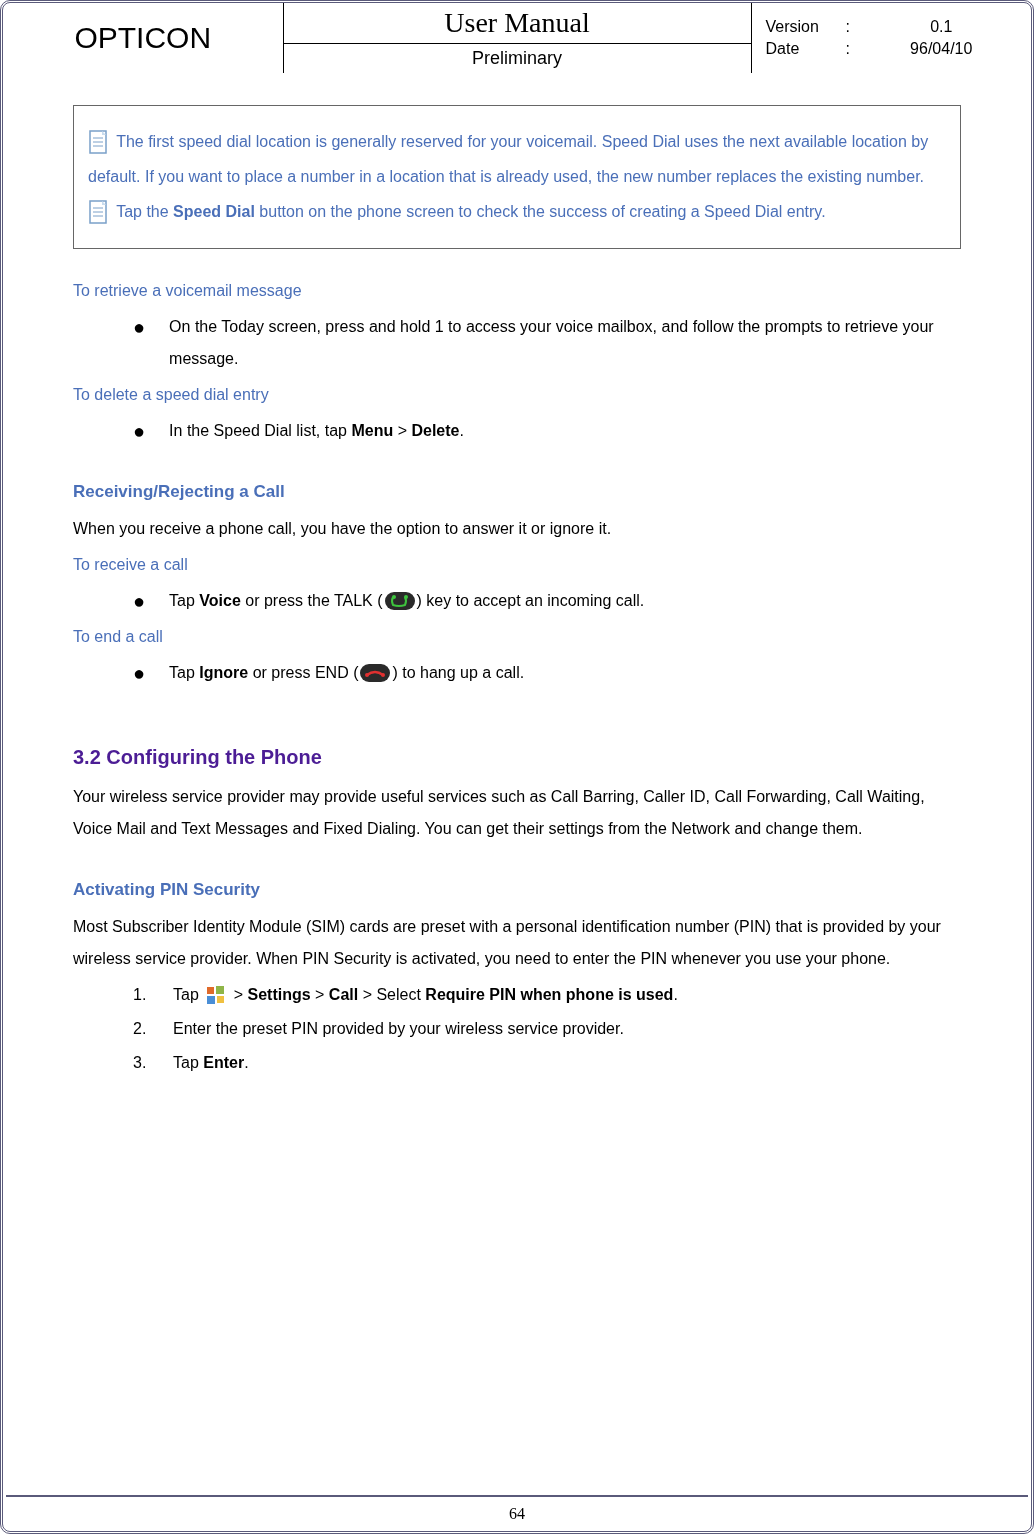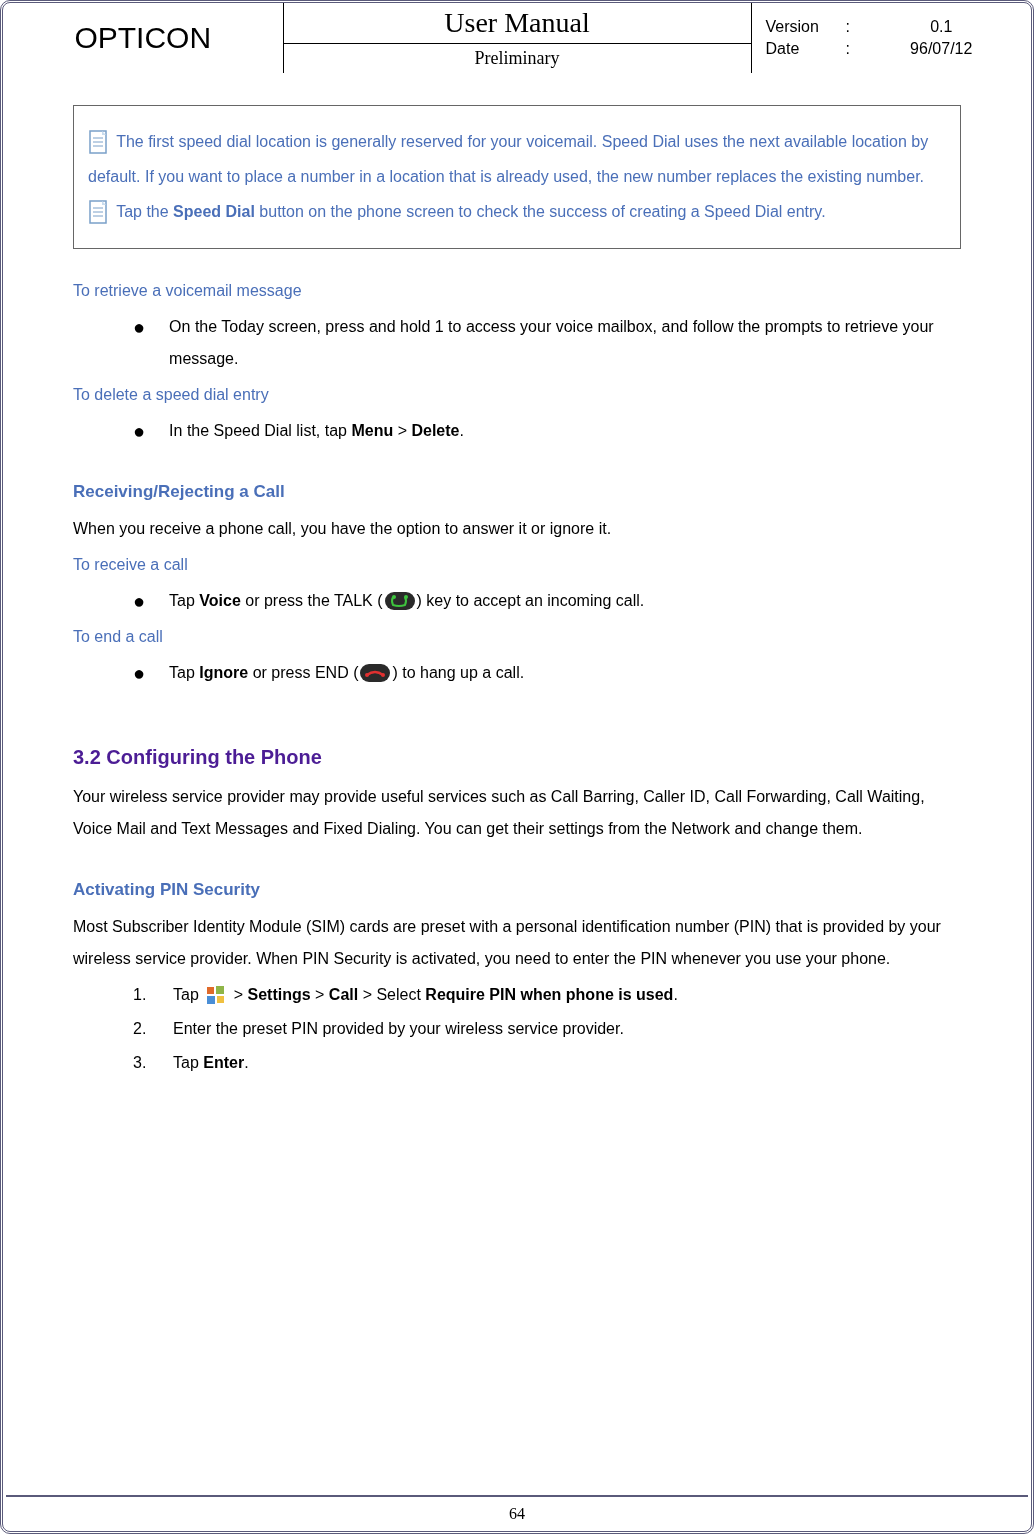--- a/index.html
+++ b/index.html
@@ -38,21 +38,21 @@
     }
     .title-cell {
       text-align: center;
       font-size: 28px;
       font-family: Liberation Serif, serif;
       border-top: none !important;
     }
     .prelim-cell {
       text-align: center;
       font-size: 18px;
-      font-family: Liberation Serif, serif;
+      font-family: Liberation Sans, sans-serif;
       border-bottom: none !important;
     }
     .meta-cell {
       width: 280px;
       font-size: 16px;
       font-family: Arial, sans-serif;
       border-right: none !important;
       border-top: none !important;
       border-bottom: none !important;
     }
@@ -155,21 +155,21 @@
       </td>
       <td class="meta-cell" rowspan="2">
         <div class="meta-row">
           <span>Version</span>
           <span>:</span>
           <span style="text-align:center">0.1</span>
         </div>
         <div class="meta-row">
           <span>Date</span>
           <span>:</span>
-          <span style="text-align:center">96/07/12</span>
+          <span style="text-align:center">96/04/10</span>
         </div>
       </td>
     </tr>
     <tr>
       <td class="prelim-cell">
         <span>Preliminary</span>
       </td>
     </tr>
   </tbody>
     </table>

